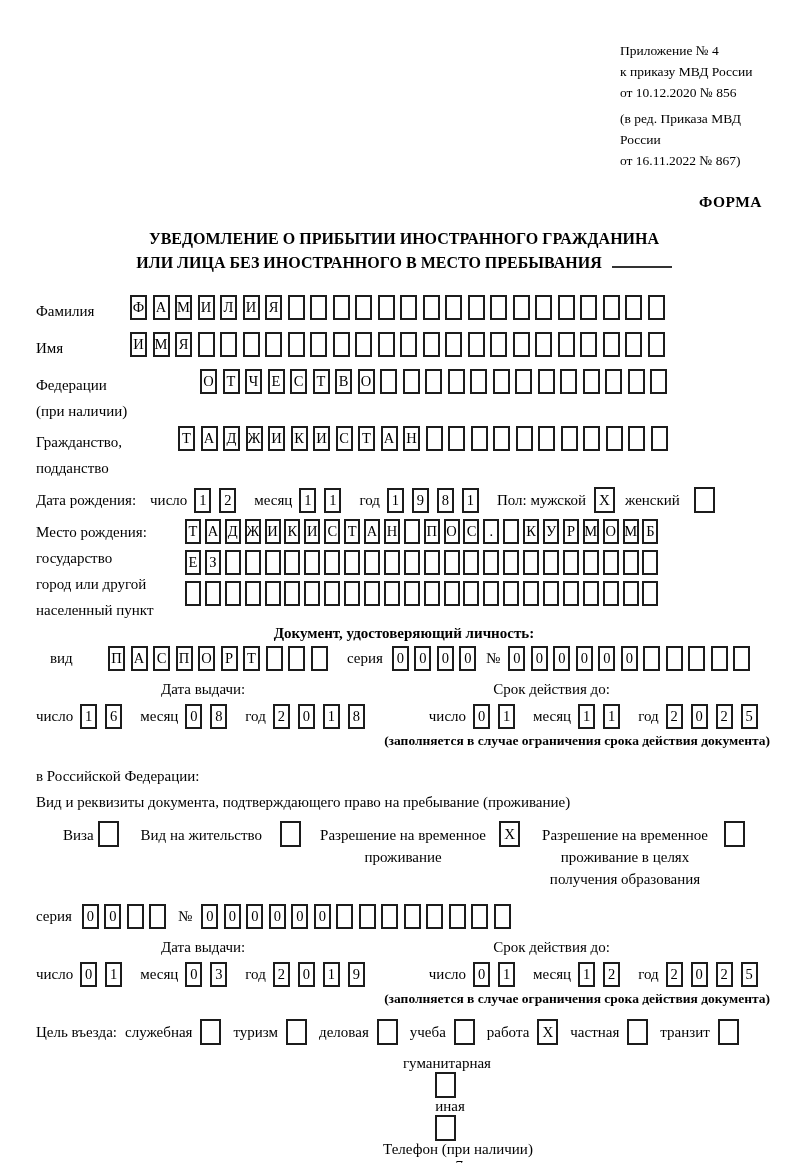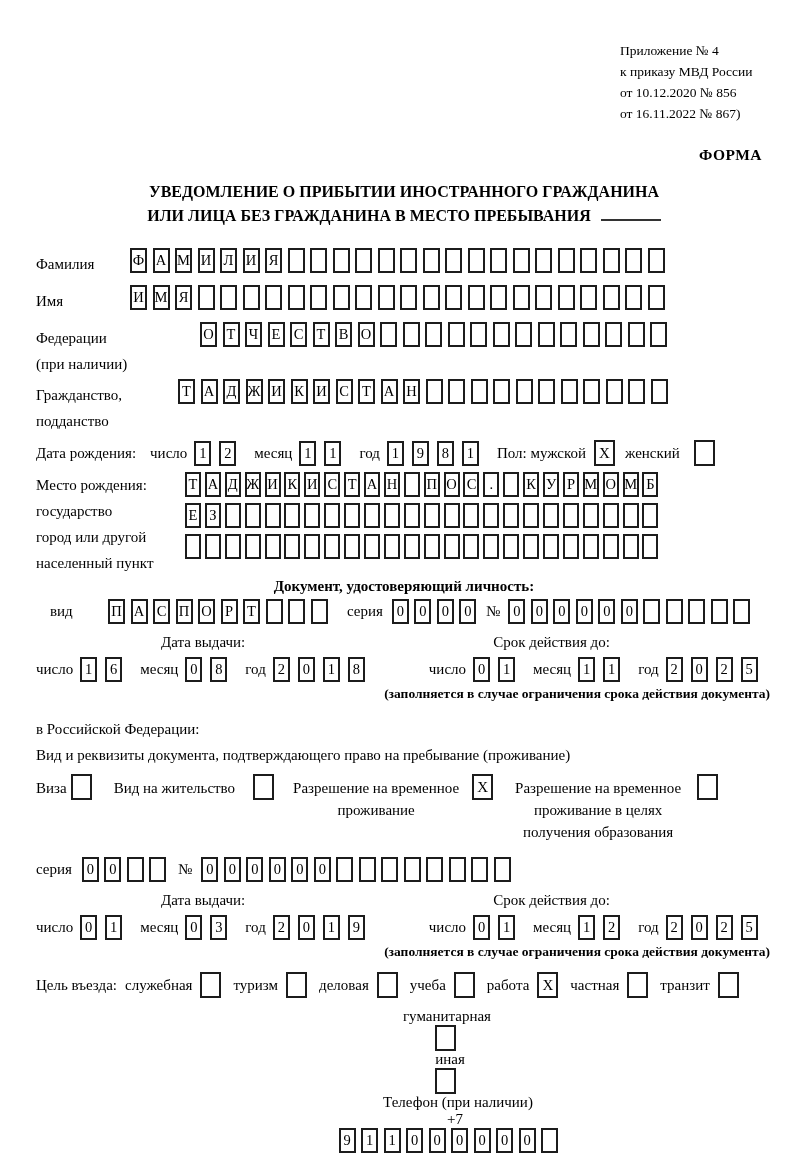--- a/index.html
+++ b/index.html
@@ -56,21 +56,21 @@
   .dg .dlabel { margin-right:7px; }
   .dg .cells { margin-right:10px; }
   .dg2 { margin-left:46px; }
   .note-right { text-align:right; font-size:13.5px; margin-top:4px; padding-right:2px;font-weight:bold; }
 
   .doc-head { text-align:center; font-weight:bold; font-size:15px; margin-top:12px; }
 
   .intro { margin-top:14px; line-height:26px; }
 
   
-  .opts { display:flex; align-items:flex-start; margin-top:6px; }
+  .opts { display:flex; align-items:flex-start; margin-top:6px;justify-content:center; }
   .opts .opt { display:flex; align-items:flex-start; }
   .opt-label { line-height:22px; padding-top:3px; }
   .opt-label.center { text-align:center; }
   .w170 { width:172px; }
   .w185 { width:182px; } .gap14 { width:14px; } .gap16 { width:16px; } .gap22 { width:22px; }
 
   
   .purpose-row { display:flex; align-items:center; margin-top:12px; }
   .purpose-row .pl { margin-right:8px; }
   .purpose-row .checkbox { margin-right:12px; }
@@ -79,28 +79,29 @@
 </style>
 </head>
 <body>
 
 <div class="page">
 
   <div class="law-ref">
     <div>Приложение № 4</div>
     <div>к приказу МВД России</div>
     <div>от 10.12.2020 № 856</div>
+    <div class="sub">(в ред. Приказа МВД России</div>
     <div>от 16.11.2022 № 867)</div>
   </div>
 
   <div class="forma">ФОРМА</div>
 
   <div class="title">
     <div>УВЕДОМЛЕНИЕ О ПРИБЫТИИ ИНОСТРАННОГО ГРАЖДАНИНА</div>
-    <div><span>ИЛИ ЛИЦА БЕЗ ГРАЖДАНИНА В МЕСТО ПРЕБЫВАНИЯ</span><span class="title-underline"></span></div>
+    <div><span>ИЛИ ЛИЦА БЕЗ ИНОСТРАННОГО В МЕСТО ПРЕБЫВАНИЯ</span><span class="title-underline"></span></div>
   </div>
 
 
   <div class="row" style="margin-top:20px;">
     <span class="lbl w94">Фамилия</span>
     <span class="cells">
         <span class="cell">Ф</span>
         <span class="cell">А</span>
         <span class="cell">М</span>
         <span class="cell">И</span>

